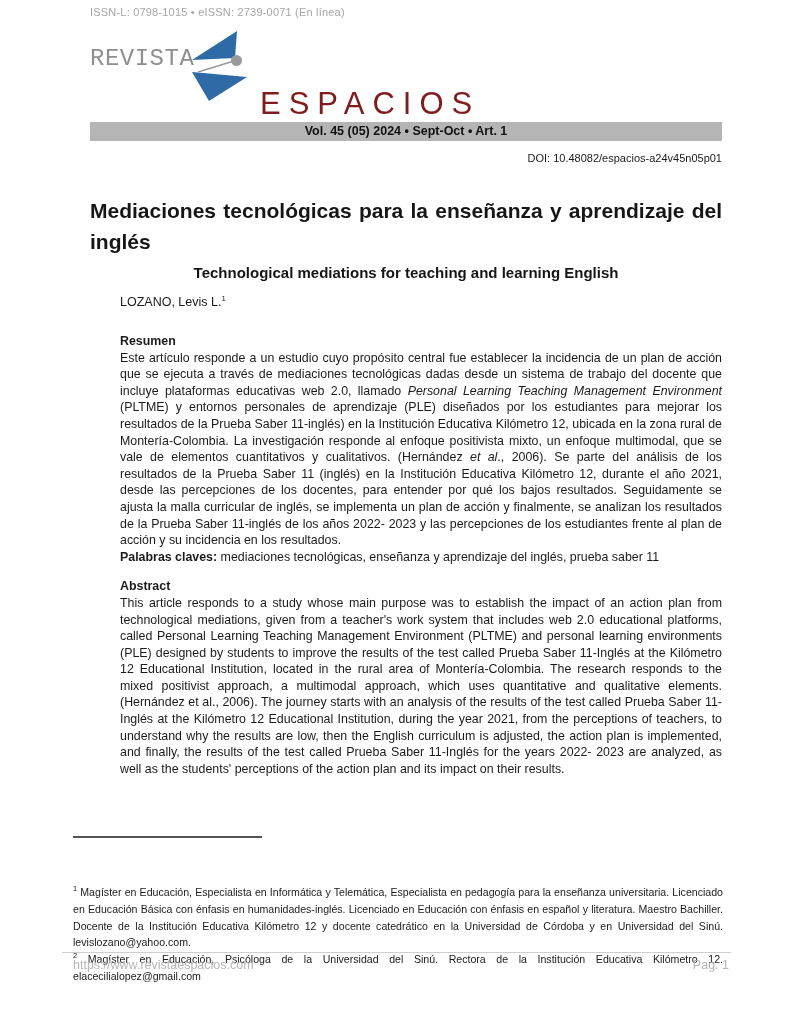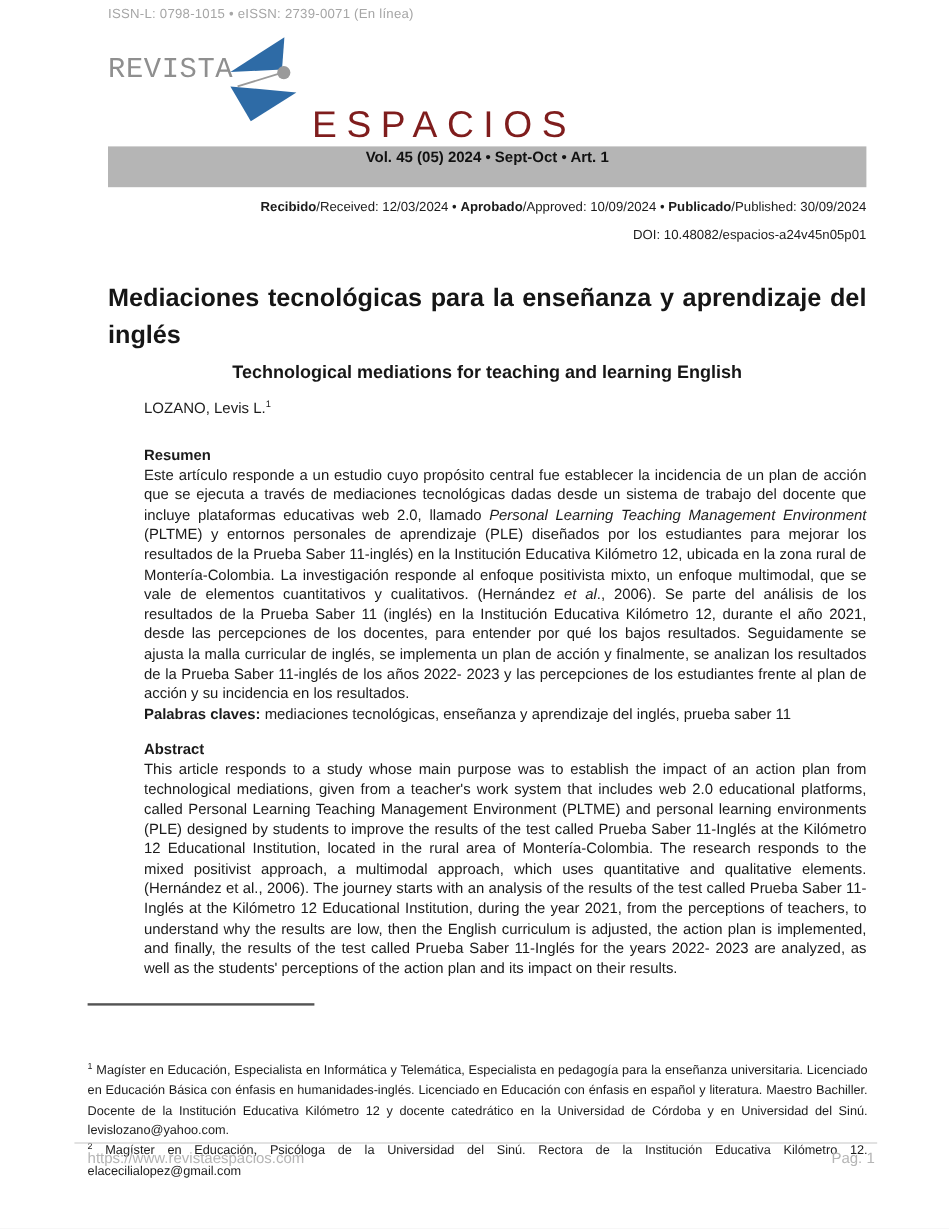--- a/index.html
+++ b/index.html
@@ -26,21 +26,21 @@
     color: #8f8f8f; font-weight: 400; font-family: Liberation Mono, monospace;
   }
   .logo-mark { position: absolute; left: 100px; top: 0; }
   .logo-espacios {
     position: absolute; left: 170px; top: 44px;
     font-size: 31px; letter-spacing: 8px;
     color: #7f1d1d; font-weight: 400; margin-top: 14px;
   }
 
   .issue-bar {
-    margin-top: 8px; height: 34px; line-height: 19px;
+    margin-top: 8px; height: 19px; line-height: 19px;
     background: #b5b5b5; text-align: center;
     font-size: 12.5px; font-weight: 700; color: #111111;
   }
 
   .meta { margin-top: 10px; text-align: right; font-size: 11px; line-height: 14px; color: #1b1b1b; }
   .meta b { font-weight: 700; }
   .meta .doi { margin-top: 9px; }
 
   .title {
     margin-top: 30px;
@@ -98,21 +98,20 @@
         <polygon points="2,44 57,49 19,73" fill="#2e6ba6"></polygon>
         <line x1="44" y1="33" x2="8" y2="44" stroke-width="1.5" stroke="#9a9a9a"></line>
         <circle cx="46.5" cy="32.5" r="5.5" fill="#9a9a9a"></circle>
       </svg>
       <span class="logo-espacios">ESPACIOS</span>
     </div>
 
     <div class="issue-bar">Vol. 45 (05) 2024 • Sept-Oct • Art. 1</div>
 
     <div class="meta">
-      <div class="dates"><b>Recibido</b><span>/Received: 12/03/2024 • </span><b>Aprobado</b><span>/Approved: 10/09/2024 • </span><b>Publicado</b><span>/Published: 30/09/2024</span></div>
       <div class="doi">DOI: 10.48082/espacios-a24v45n05p01</div>
     </div>
 
     <h1 class="title">Mediaciones tecnológicas para la enseñanza y aprendizaje del inglés</h1>
 
     <h2 class="subtitle">Technological mediations for teaching and learning English</h2>
 
     <div class="authors">
       <div><span>LOZANO, Levis L.</span><sup>1</sup></div>
     </div>

